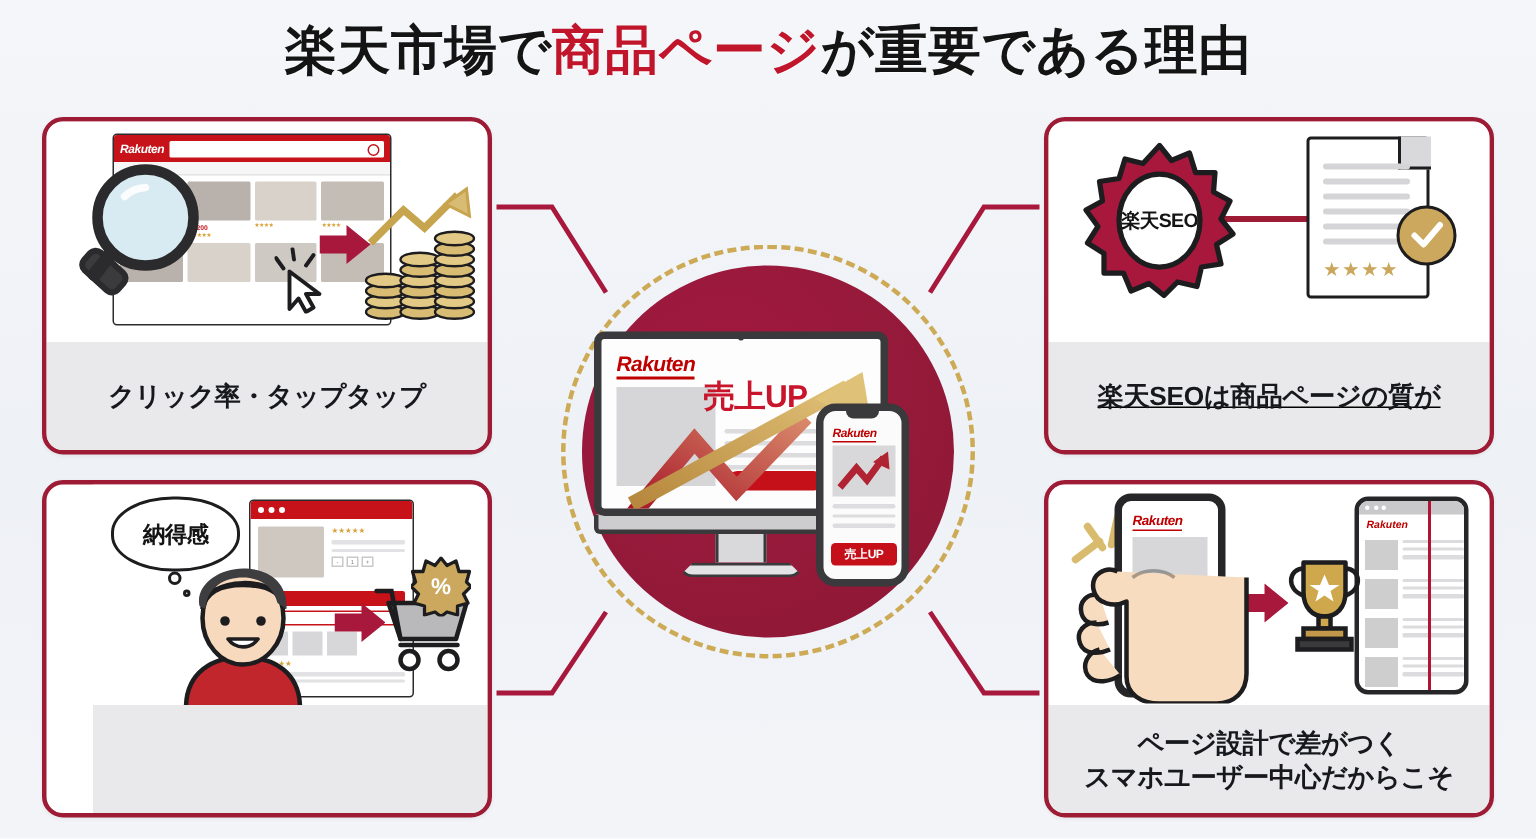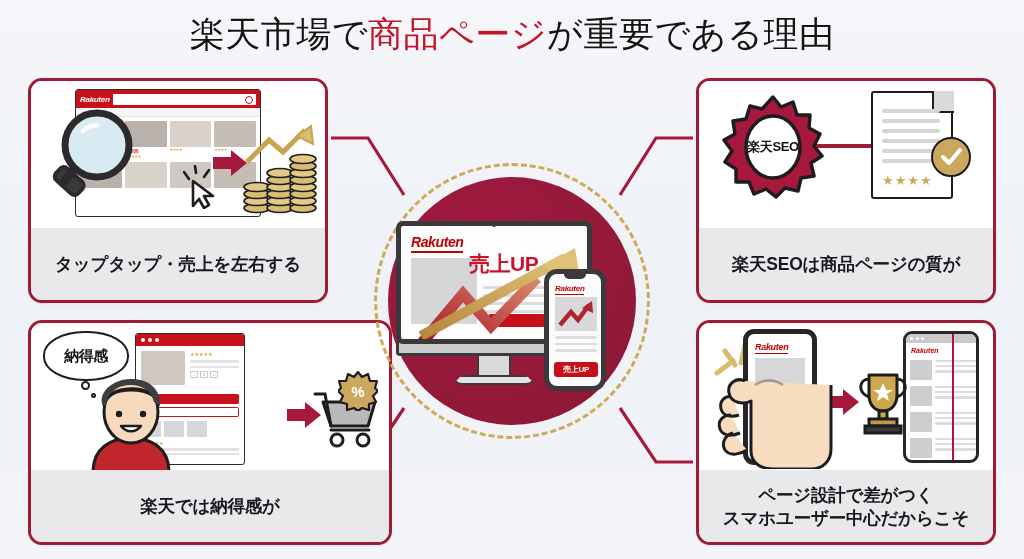--- a/index.html
+++ b/index.html
@@ -19,21 +19,21 @@
 
   
   .title-bar {
     position: absolute;
     top: 14px; left: 0; width: 1024px;
     text-align: center;
     z-index: 40;
   }
   .title-text {
     font-size: 35px;
-    font-weight: 400;
+    font-weight: 700;
     letter-spacing: 0.5px;
     color: #141414;
     text-shadow: 0 1px 0 rgba(255,255,255,0.85);
     line-height: 1.15;
     white-space: nowrap;
   }
   .title-text .hl { color: #c0152b; }
 
   
   .connectors {
@@ -211,22 +211,22 @@
     align-items: center; justify-content: center;
     text-align: center;
     font-size: 17.5px;
     font-weight: 900;
     color: #16181c;
     line-height: 1.33;
     letter-spacing: -0.2px;
   }
 
   #card-tl { left: 28px;  top: 78px;  width: 300px; height: 225px; }
-  #card-tr { left: 696px; top: 78px;  width: 300px; height: 225px; }
-  #card-bl { left: 28px;  top: 320px; width: 364px; height: 225px; }
+  #card-tr { left: 696px; top: 78px;  width: 300px; height: 225px; text-decoration: underline; }
+  #card-bl { left: 28px;  top: 320px; width: 300px; height: 225px; padding-left: 31px; }
   #card-br { left: 696px; top: 320px; width: 300px; height: 225px; }
 
   
   .serp {
     position: absolute; left: 44px; top: 8px;
     width: 186px; height: 128px;
     background: #fff; border: 1.5px solid #2c2c2e; border-radius: 3px;
     overflow: hidden;
   }
   .serp-top {
@@ -558,21 +558,21 @@
           <ellipse cx="60" cy="56" rx="13" ry="4.5" fill="#d9bc74" stroke="#1d1d1f" stroke-width="1.6"></ellipse>
           <ellipse cx="60" cy="49" rx="13" ry="4.5" fill="#e3c986" stroke="#1d1d1f" stroke-width="1.6"></ellipse>
           <ellipse cx="60" cy="42" rx="13" ry="4.5" fill="#d9bc74" stroke="#1d1d1f" stroke-width="1.6"></ellipse>
           <ellipse cx="60" cy="35" rx="13" ry="4.5" fill="#e3c986" stroke="#1d1d1f" stroke-width="1.6"></ellipse>
         </g>
       </g>
     </svg>
   </div>
 
   <div class="card-caption">
-    <span>タップタップ・売上を左右する</span>
+    <span>クリック率・タップタップ</span>
   </div>
 </div>
 
 <div class="card" id="card-tr">
   <div class="card-art">
 
     <div class="gear-link"></div>
 
     <div class="gear-wrap" style="width:104px;height:104px;">
       <svg width="104" height="104" viewBox="0 0 104 104">
@@ -671,21 +671,20 @@
 
     <div class="pct-badge">
       <svg width="40" height="40" viewBox="0 0 40 40" style="position:absolute;left:-3px;top:-3px;">
         <path d="M20 1 L24 6 L30 3 L32 10 L39 10 L37 17 L40 20 L35 25 L38 31 L31 33 L31 39 L24 37 L20 40 L16 37 L9 39 L9 33 L2 31 L5 25 L0 20 L3 17 L1 10 L8 10 L10 3 L16 6 Z" fill="#cba85d" stroke="#1d1d1f" stroke-width="2.2" stroke-linejoin="round"></path>
       </svg>
       <span style="position:relative;z-index:2;">%</span>
     </div>
   </div>
 
   <div class="card-caption">
-    <span>楽天では納得感が</span>
   </div>
 </div>
 
 <div class="card" id="card-br">
   <div class="card-art">
 
     <svg class="sparkle" width="42" height="46" viewBox="0 0 42 46">
       <g stroke="#d8bb6d" stroke-width="5" stroke-linecap="round">
         <path d="M6 34 L22 22"></path>
         <path d="M14 12 L24 26"></path>

